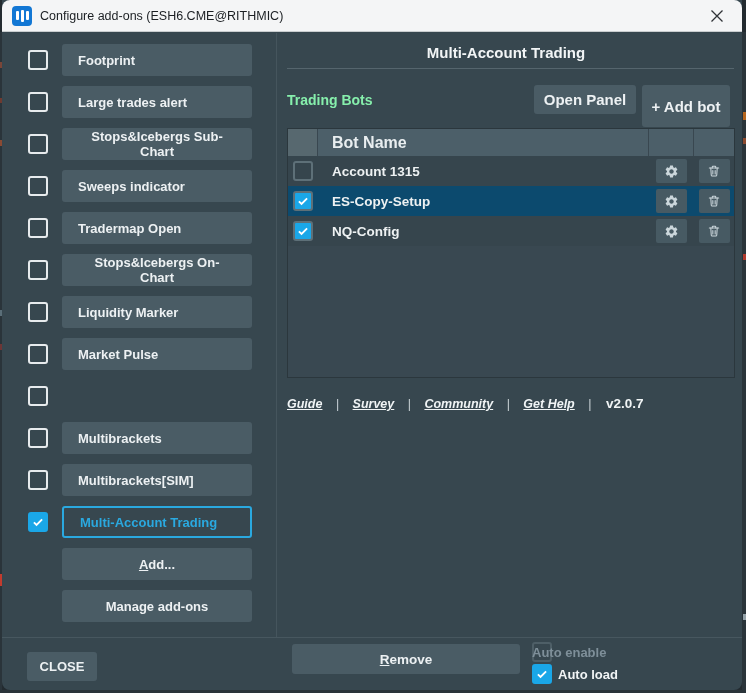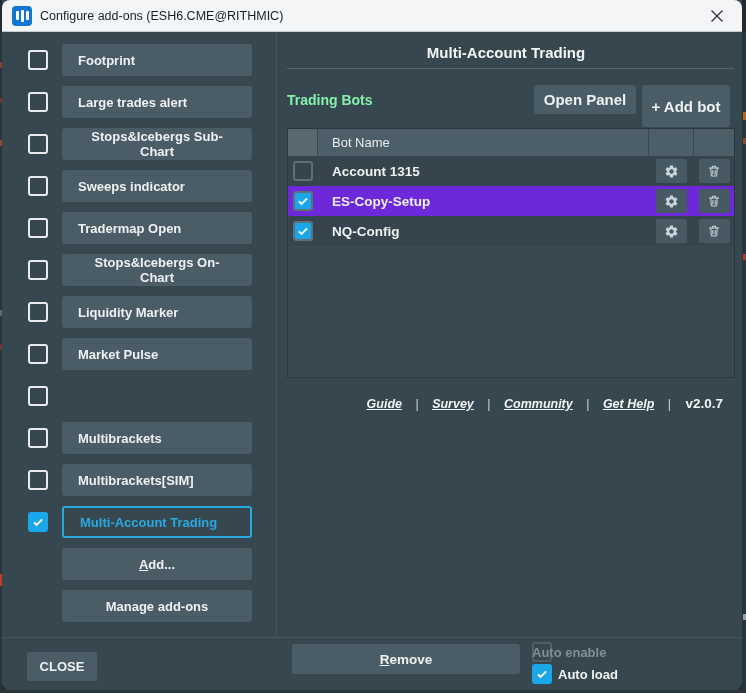--- a/index.html
+++ b/index.html
@@ -50,34 +50,34 @@
   .panel-title-divider{left:287px;top:68px;width:447px;height:1px;background:#55656D;}
   .section-label{left:287px;top:92px;font-weight:bold;font-size:14px;color:#86efac;}
   .open-panel-btn{left:534px;top:85px;width:102px;height:29px;}
   .add-bot-btn{left:642px;top:85px;width:88px;height:42px;}
 
   
   .table{left:287px;top:128px;width:448px;height:250px;border:1px solid #2B373D;box-sizing:border-box;background:#394851;}
   .thead{height:27px;display:flex;background:#4C5F69;}
   .th{border-right:1px solid #394750;box-sizing:border-box;display:flex;align-items:center;}
   .th-check{width:30px;background:#57686F;}
-  .th-name{flex:1;padding-left:14px;font-weight:normal;font-size:13px;color:#E9EEF0;}
+  .th-name{flex:1;padding-left:14px;font-weight:bold;font-size:16px;color:#E9EEF0;}
   .th-gear{width:45px;}
   .th-trash{width:40px;border-right:none;}
   .trow{height:30px;display:flex;align-items:center;}
   .trow.odd{background:#36454D;}
-  .trow.even{background:#6d28d9;}
+  .trow.even{background:#0c4a6e;}
   .td-check{width:30px;display:flex;justify-content:center;}
   .td-name{flex:1;padding-left:14px;font-weight:bold;font-size:13.5px;color:#EDF1F2;}
   .td-gear{width:45px;display:flex;justify-content:center;}
   .td-trash{width:40px;display:flex;justify-content:center;}
   .iconbtn{width:31px;height:24px;background:#475A63;border:none;border-radius:2px;display:flex;align-items:center;justify-content:center;padding:0;}
 
   
-  .links{left:287px;top:394px;width:436px;text-align:right;white-space:nowrap;color:#F0F4F5;}
+  .links{left:287px;top:394px;width:436px;white-space:nowrap;color:#F0F4F5;}
   .link{font-style:italic;text-decoration:underline;font-weight:bold;font-size:12.5px;color:#F0F4F5;margin:0 9px;}
   .link:first-child{margin-left:0;}
   .sep{color:#C6CFD4;font-size:12.5px;}
   .version{font-weight:bold;font-size:13.5px;margin-left:10px;color:#F0F4F5;}
 
   
   .remove-btn{left:292px;top:644px;width:228px;height:30px;font-size:13.5px;}
   .auto-enable-label{left:532px;top:645px;font-weight:bold;font-size:13px;color:#7E8F99;}
   .auto-load-label{left:558px;top:667px;font-weight:bold;font-size:13px;color:#F1F4F5;}
   .close-dialog-btn{left:27px;top:652px;width:70px;height:29px;font-size:13px;}

